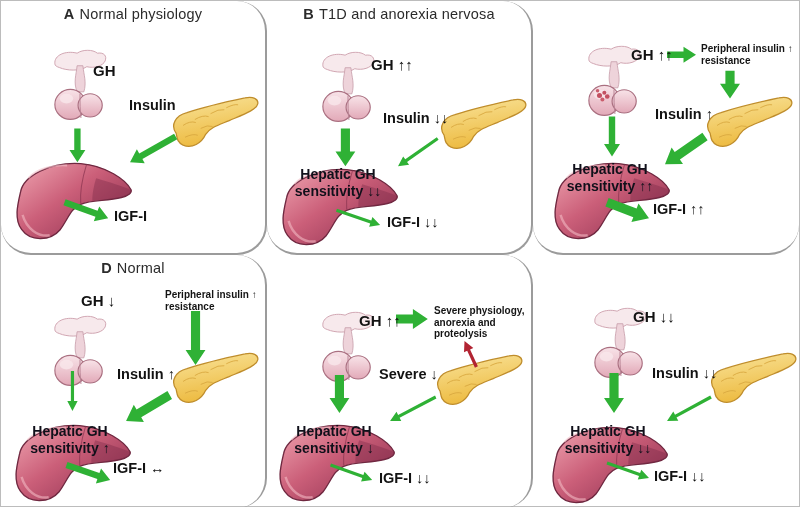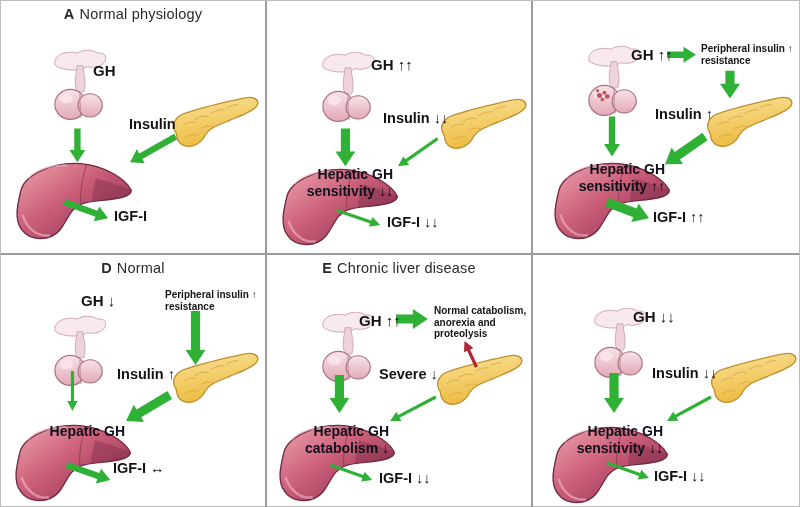--- a/index.html
+++ b/index.html
@@ -7,40 +7,40 @@
     position:relative;
     width:800px;height:507px;
     display:grid;
     grid-template-columns:1fr 1fr 1fr;
     grid-template-rows:254px 253px;
     border:1px solid #bcbcbc;
     box-sizing:border-box;
     background:#fff;
     font-family:"Liberation Sans","DejaVu Sans",sans-serif;
   }
-  .panel{position:relative;overflow:hidden;box-sizing:border-box;}
+  .panel{position:relative;overflow:hidden;box-sizing:border-box;border-radius:30px;}
   .bdr-r{border-right:2px solid var(--border,#9b9b9b);}
   .bdr-b{border-bottom:2px solid var(--border,#9b9b9b);}
   .panel-title{
     position:absolute;top:5px;left:0;width:100%;
     text-align:center;font-size:14.5px;color:#2b2b2b;letter-spacing:.2px;
   }
   .panel-title .letter{font-weight:bold;margin-right:5px;}
   .lbl{
     position:absolute;font-weight:bold;color:#121212;
     font-size:14.5px;white-space:nowrap;line-height:1.05;
   }
   .lbl.gh{font-size:15px;}
   .note{
     position:absolute;font-weight:bold;color:#141414;
     font-size:10px;line-height:1.15;white-space:nowrap;
   }
   .liver-label{
     position:absolute;font-weight:bold;color:#10101a;
-    font-size:14px;line-height:1.22;text-align:right;width:110px;
+    font-size:14px;line-height:1.22;text-align:center;width:110px;
   }
   .organ{position:absolute;overflow:visible;}
   .overlay{position:absolute;left:0;top:0;width:100%;height:100%;pointer-events:none;}
   .arr-green{fill:var(--green,#2fb135);}
   .arr-red{fill:var(--red,#b52230);}
   .defs-holder{position:absolute;width:0;height:0;overflow:hidden;}
 </style>
 </head>
 <body>
 
@@ -114,25 +114,28 @@
       </svg>
     <svg class="organ" style="left:6px;top:150px;width:128px;height:93px" viewBox="0 0 132 96">
         <use href="#sym-liver"></use>
       </svg>
     <svg class="overlay" viewBox="0 0 266 253" preserveAspectRatio="none">
       <polygon class="arr-green" points="73.8,128.0 73.8,149.5 69.0,149.5 77.0,162.0 85.0,149.5 80.2,149.5 80.2,128.0"></polygon>
       <polygon class="arr-green" points="174.4,133.2 139.3,153.1 136.9,148.9 130.0,162.0 144.8,162.8 142.5,158.6 177.6,138.8"></polygon>
       <polygon class="arr-green" points="62.9,205.0 95.2,216.7 93.5,221.2 108.0,218.0 99.0,206.2 97.3,210.7 65.1,199.0"></polygon>
     </svg>
     <div class="lbl gh" style="left:92px;top:62px">GH</div>
-    <div class="lbl" style="left:128px;top:116px">Insulin</div>
+    <div class="lbl" style="left:128px;top:97px">Insulin</div>
     <div class="lbl" style="left:113px;top:208px">IGF-I</div>
   </div>
 
   <div class="panel bdr-r bdr-b">
+    <div class="panel-title">
+      <span class="letter">B</span><span>T1D and anorexia nervosa</span>
+    </div>
     <svg class="organ" style="left:52px;top:50px;width:58px;height:76px" viewBox="0 0 60 78">
         <use href="#sym-pituitary"></use>
       </svg>
     <svg class="organ" style="left:168px;top:96px;width:95px;height:57px" viewBox="0 0 96 58">
         <use href="#sym-pancreas"></use>
       </svg>
     <svg class="organ" style="left:6px;top:156px;width:128px;height:93px" viewBox="0 0 132 96">
         <use href="#sym-liver"></use>
       </svg>
     <svg class="overlay" viewBox="0 0 266 253" preserveAspectRatio="none">
@@ -170,21 +173,21 @@
     <div class="lbl gh" style="left:98px;top:46px">GH ↑↑</div>
     <div class="note" style="left:168px;top:42px">
       <div>Peripheral insulin ↑</div>
       <div>resistance</div>
     </div>
     <div class="lbl" style="left:122px;top:106px">Insulin ↑</div>
     <div class="liver-label" style="left:22px;top:160px">
       <div>Hepatic GH</div>
       <div>sensitivity ↑↑</div>
     </div>
-    <div class="lbl" style="left:120px;top:209px">IGF-I ↑↑</div>
+    <div class="lbl" style="left:120px;top:201px">IGF-I ↑↑</div>
   </div>
 
   <div class="panel bdr-r">
     <div class="panel-title">
       <span class="letter">D</span><span>Normal</span>
     </div>
     <svg class="organ" style="left:50px;top:60px;width:58px;height:76px" viewBox="0 0 60 78">
         <use href="#sym-pituitary"></use>
       </svg>
     <svg class="organ" style="left:166px;top:96px;width:95px;height:57px" viewBox="0 0 96 58">
@@ -200,54 +203,52 @@
       <polygon class="arr-green" points="65.0,213.0 97.1,224.0 95.6,228.5 110.0,225.0 100.8,213.4 99.2,217.9 67.0,207.0"></polygon>
     </svg>
     <div class="lbl gh" style="left:80px;top:38px">GH ↓</div>
     <div class="note" style="left:164px;top:34px">
       <div>Peripheral insulin ↑</div>
       <div>resistance</div>
     </div>
     <div class="lbl" style="left:116px;top:112px">Insulin ↑</div>
     <div class="liver-label" style="left:14px;top:168px">
       <div>Hepatic GH</div>
+      <div>sensitivity ↑</div>
     </div>
     <div class="lbl" style="left:112px;top:206px">IGF-I ↔</div>
   </div>
 
   <div class="panel bdr-r">
-    <div class="panel-title">
-      <span class="letter">E</span><span>Chronic liver disease</span>
-    </div>
     <svg class="organ" style="left:52px;top:56px;width:58px;height:76px" viewBox="0 0 60 78">
         <use href="#sym-pituitary"></use>
       </svg>
     <svg class="organ" style="left:164px;top:98px;width:95px;height:57px" viewBox="0 0 96 58">
         <use href="#sym-pancreas"></use>
       </svg>
     <svg class="organ" style="left:3px;top:158px;width:128px;height:93px" viewBox="0 0 132 96">
         <use href="#sym-liver"></use>
       </svg>
     <svg class="overlay" viewBox="0 0 266 253" preserveAspectRatio="none">
       <polygon class="arr-green" points="68.4,120.0 68.4,143.0 63.0,143.0 73.0,158.0 83.0,143.0 77.6,143.0 77.6,120.0"></polygon>
       <polygon class="arr-green" points="130.0,68.6 147.0,68.6 147.0,74.0 162.0,64.0 147.0,54.0 147.0,59.4 130.0,59.4"></polygon>
       <polygon class="arr-red" points="212.5,111.3 204.6,94.4 207.9,92.9 199.0,86.0 198.5,97.3 201.7,95.8 209.5,112.7"></polygon>
       <polygon class="arr-green" points="169.3,140.6 132.1,160.0 130.5,156.8 124.0,166.0 135.3,166.0 133.6,162.8 170.7,143.4"></polygon>
       <polygon class="arr-green" points="63.5,211.5 96.0,223.1 94.8,226.5 106.0,225.0 98.3,216.7 97.1,220.1 64.5,208.5"></polygon>
     </svg>
     <div class="lbl gh" style="left:92px;top:58px">GH ↑↑</div>
     <div class="note" style="left:167px;top:50px">
-      <div>Normal catabolism,</div>
+      <div>Severe physiology,</div>
       <div>anorexia and</div>
       <div>proteolysis</div>
     </div>
     <div class="lbl" style="left:112px;top:112px">Severe ↓</div>
     <div class="liver-label" style="left:12px;top:168px">
       <div>Hepatic GH</div>
-      <div>catabolism ↓</div>
+      <div>sensitivity ↓</div>
     </div>
     <div class="lbl" style="left:112px;top:216px">IGF-I ↓↓</div>
   </div>
 
   <div class="panel">
     <svg class="organ" style="left:58px;top:52px;width:58px;height:76px" viewBox="0 0 60 78">
         <use href="#sym-pituitary"></use>
       </svg>
     <svg class="organ" style="left:172px;top:96px;width:95px;height:57px" viewBox="0 0 96 58">
         <use href="#sym-pancreas"></use>

